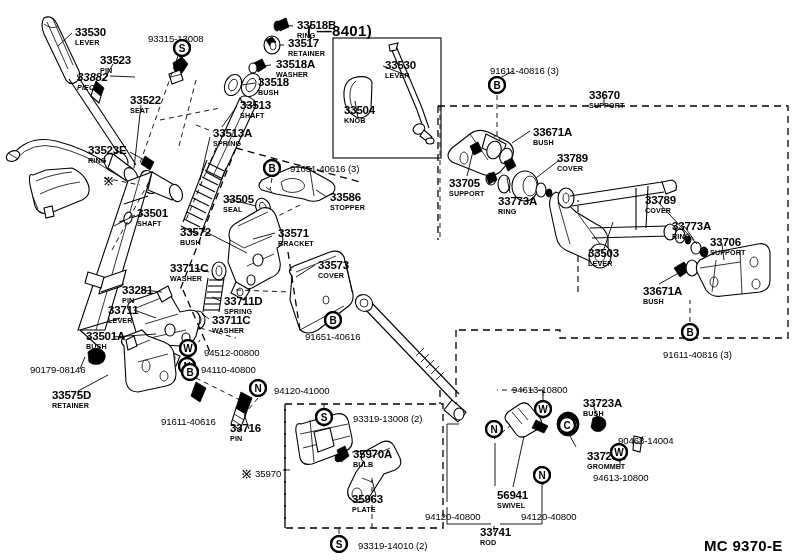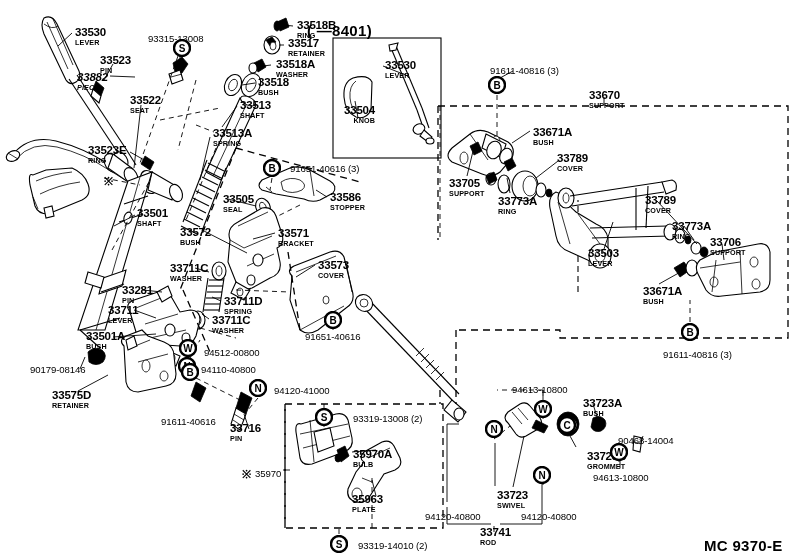--- a/index.html
+++ b/index.html
@@ -507,21 +507,21 @@
         <span class="desc">SHAFT</span>
       </div>
       <div class="lbl" style="left: 213px; top: 128px;">
         <span class="num">33513A</span>
         <span class="desc">SPRING</span>
       </div>
       <div class="lbl" style="left: 385px; top: 60px;">
         <span class="num">33530</span>
         <span class="desc">LEVER</span>
       </div>
-      <div class="lbl" style="left: 344px; top: 105px; text-align: right;">
+      <div class="lbl" style="left: 344px; top: 105px;">
         <span class="num">33504</span>
         <span class="desc">KNOB</span>
       </div>
       <div class="lbl small" style="left: 290px; top: 164px;">
         <span class="num">91651-40616 (3)</span>
       </div>
       <div class="lbl" style="left: 330px; top: 192px;">
         <span class="num">33586</span>
         <span class="desc">STOPPER</span>
       </div>
@@ -665,21 +665,21 @@
         <span class="num">90468-14004</span>
       </div>
       <div class="lbl" style="left: 551px; top: 451px; margin-left: 36px;">
         <span class="num">33723B</span>
         <span class="desc">GROMMET</span>
       </div>
       <div class="lbl small" style="left: 593px; top: 473px;">
         <span class="num">94613-10800</span>
       </div>
       <div class="lbl" style="left: 497px; top: 490px;">
-        <span class="num">33723</span>
+        <span class="num">56941</span>
         <span class="desc">SWIVEL</span>
       </div>
       <div class="lbl small" style="left: 425px; top: 512px;">
         <span class="num">94120-40800</span>
       </div>
       <div class="lbl small" style="left: 521px; top: 512px;">
         <span class="num">94120-40800</span>
       </div>
       <div class="lbl" style="left: 480px; top: 527px;">
         <span class="num">33741</span>

